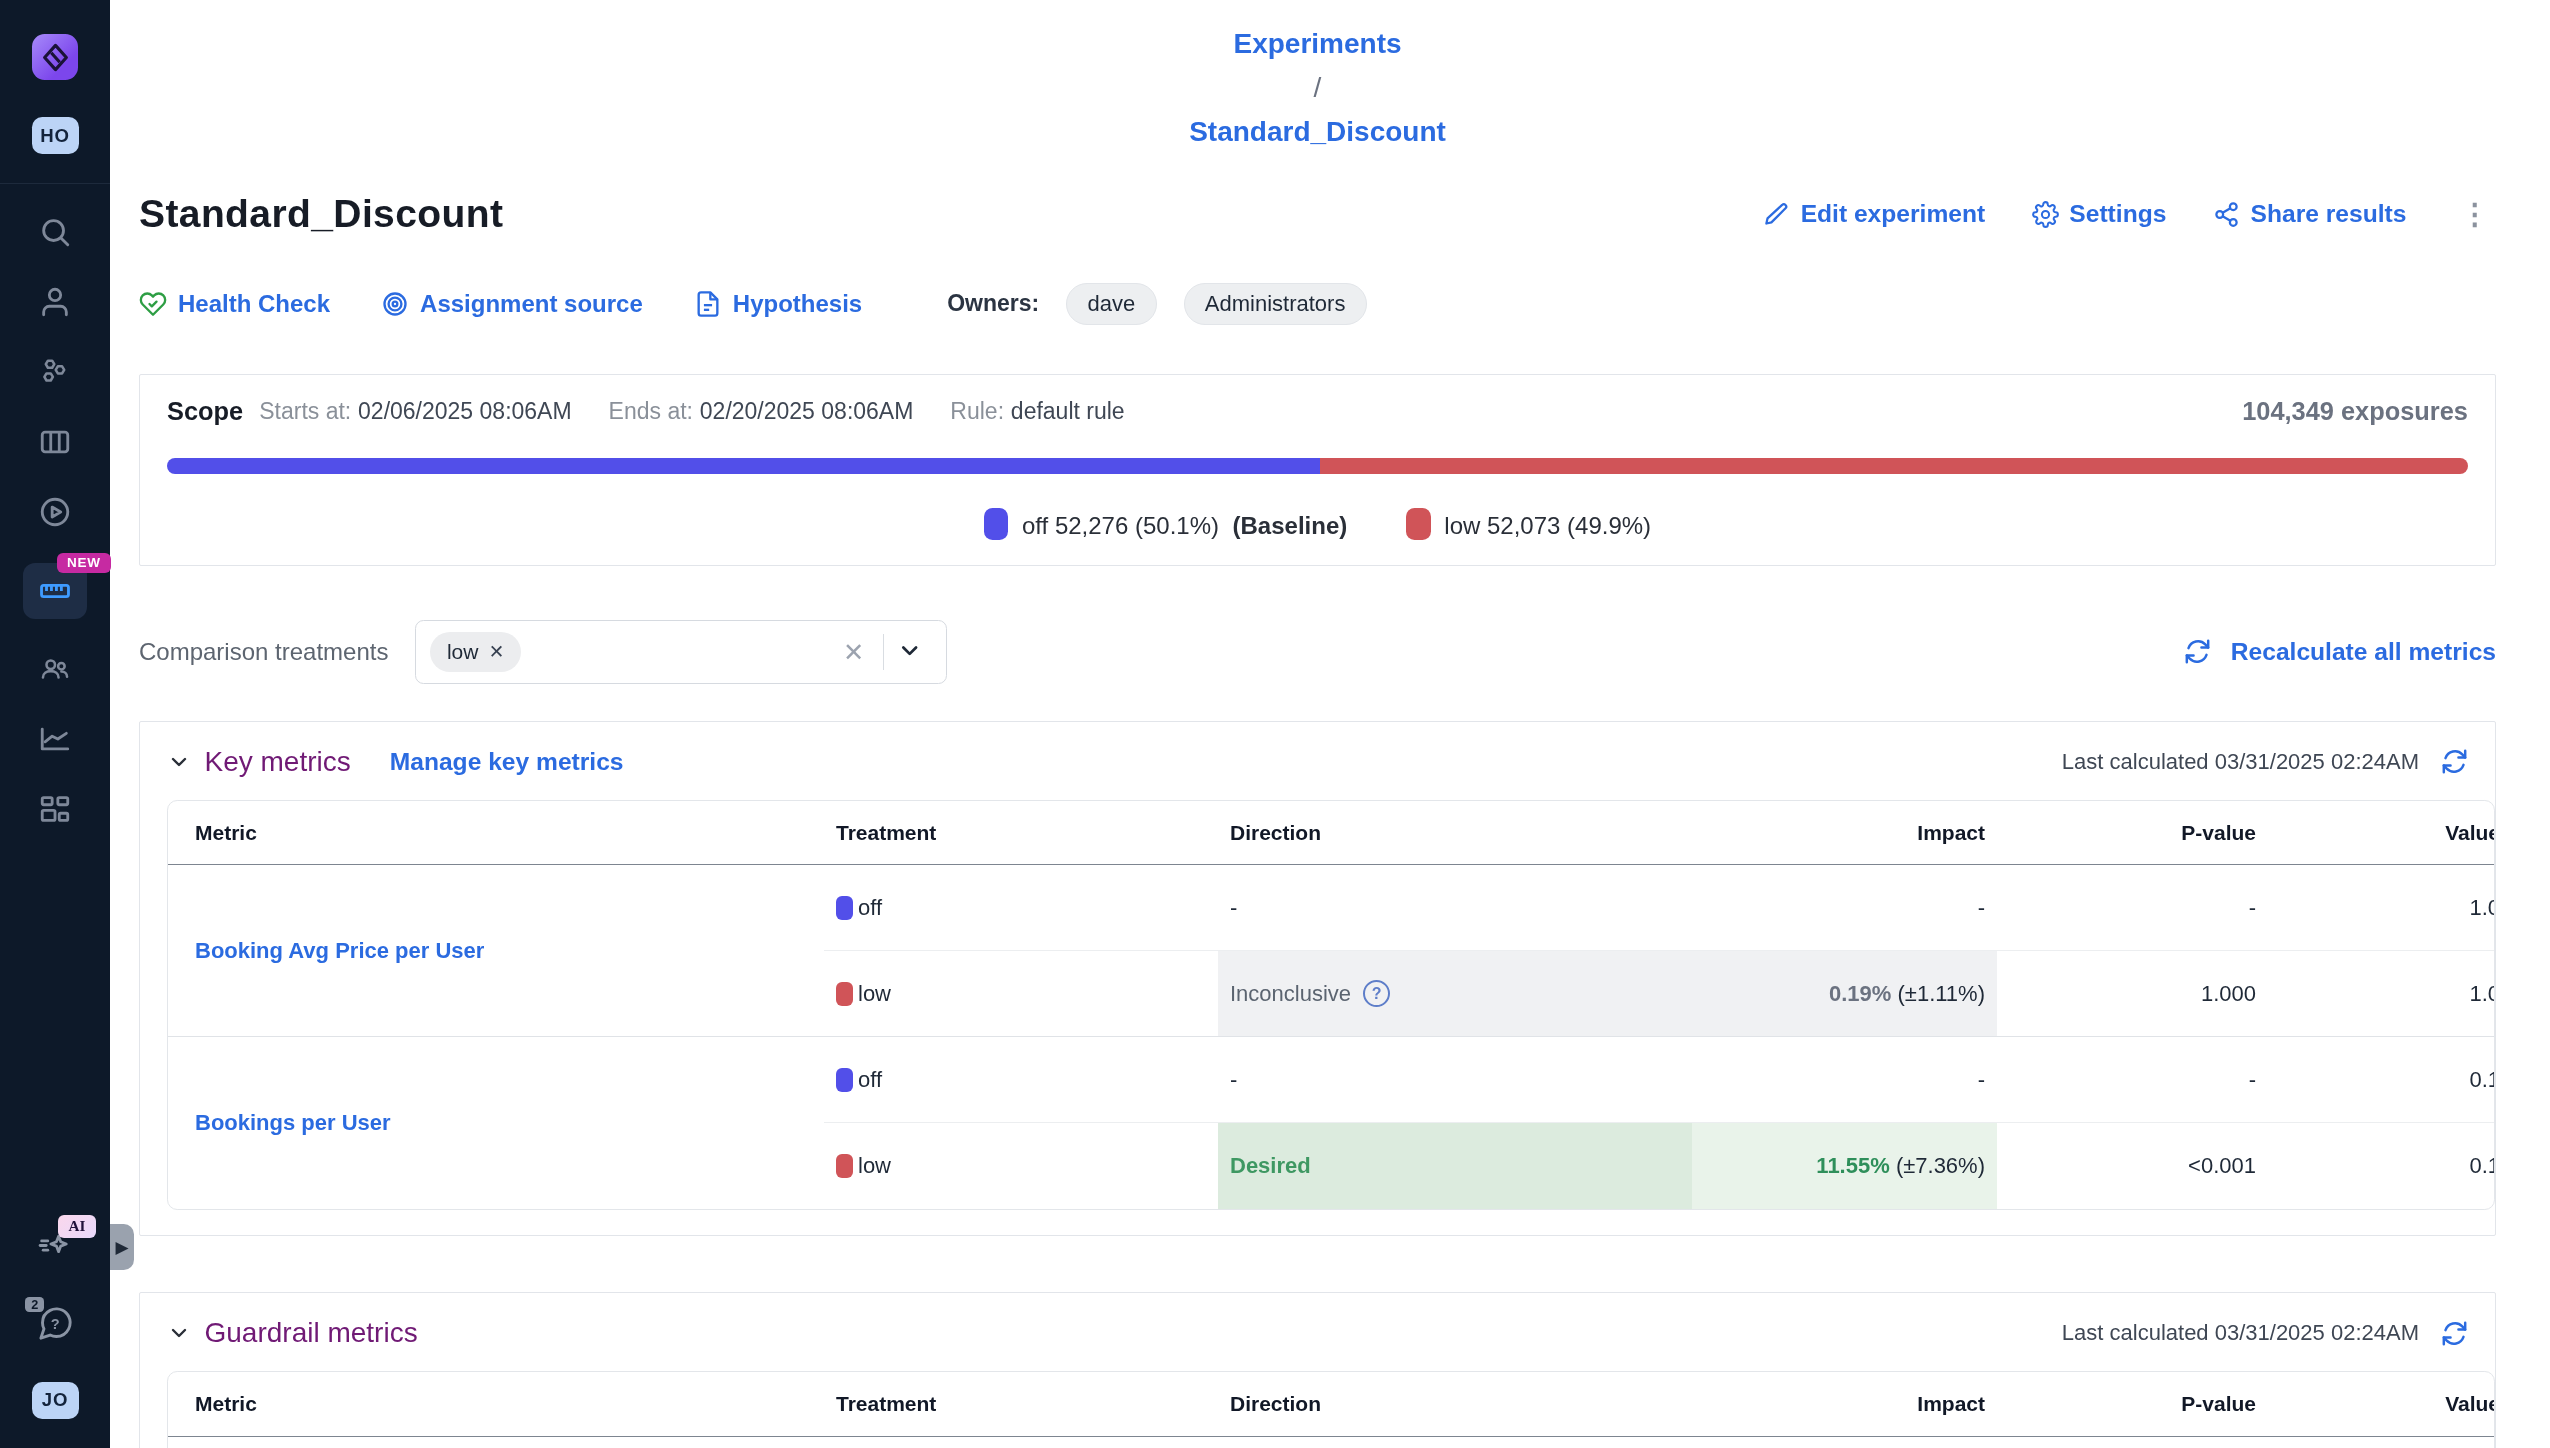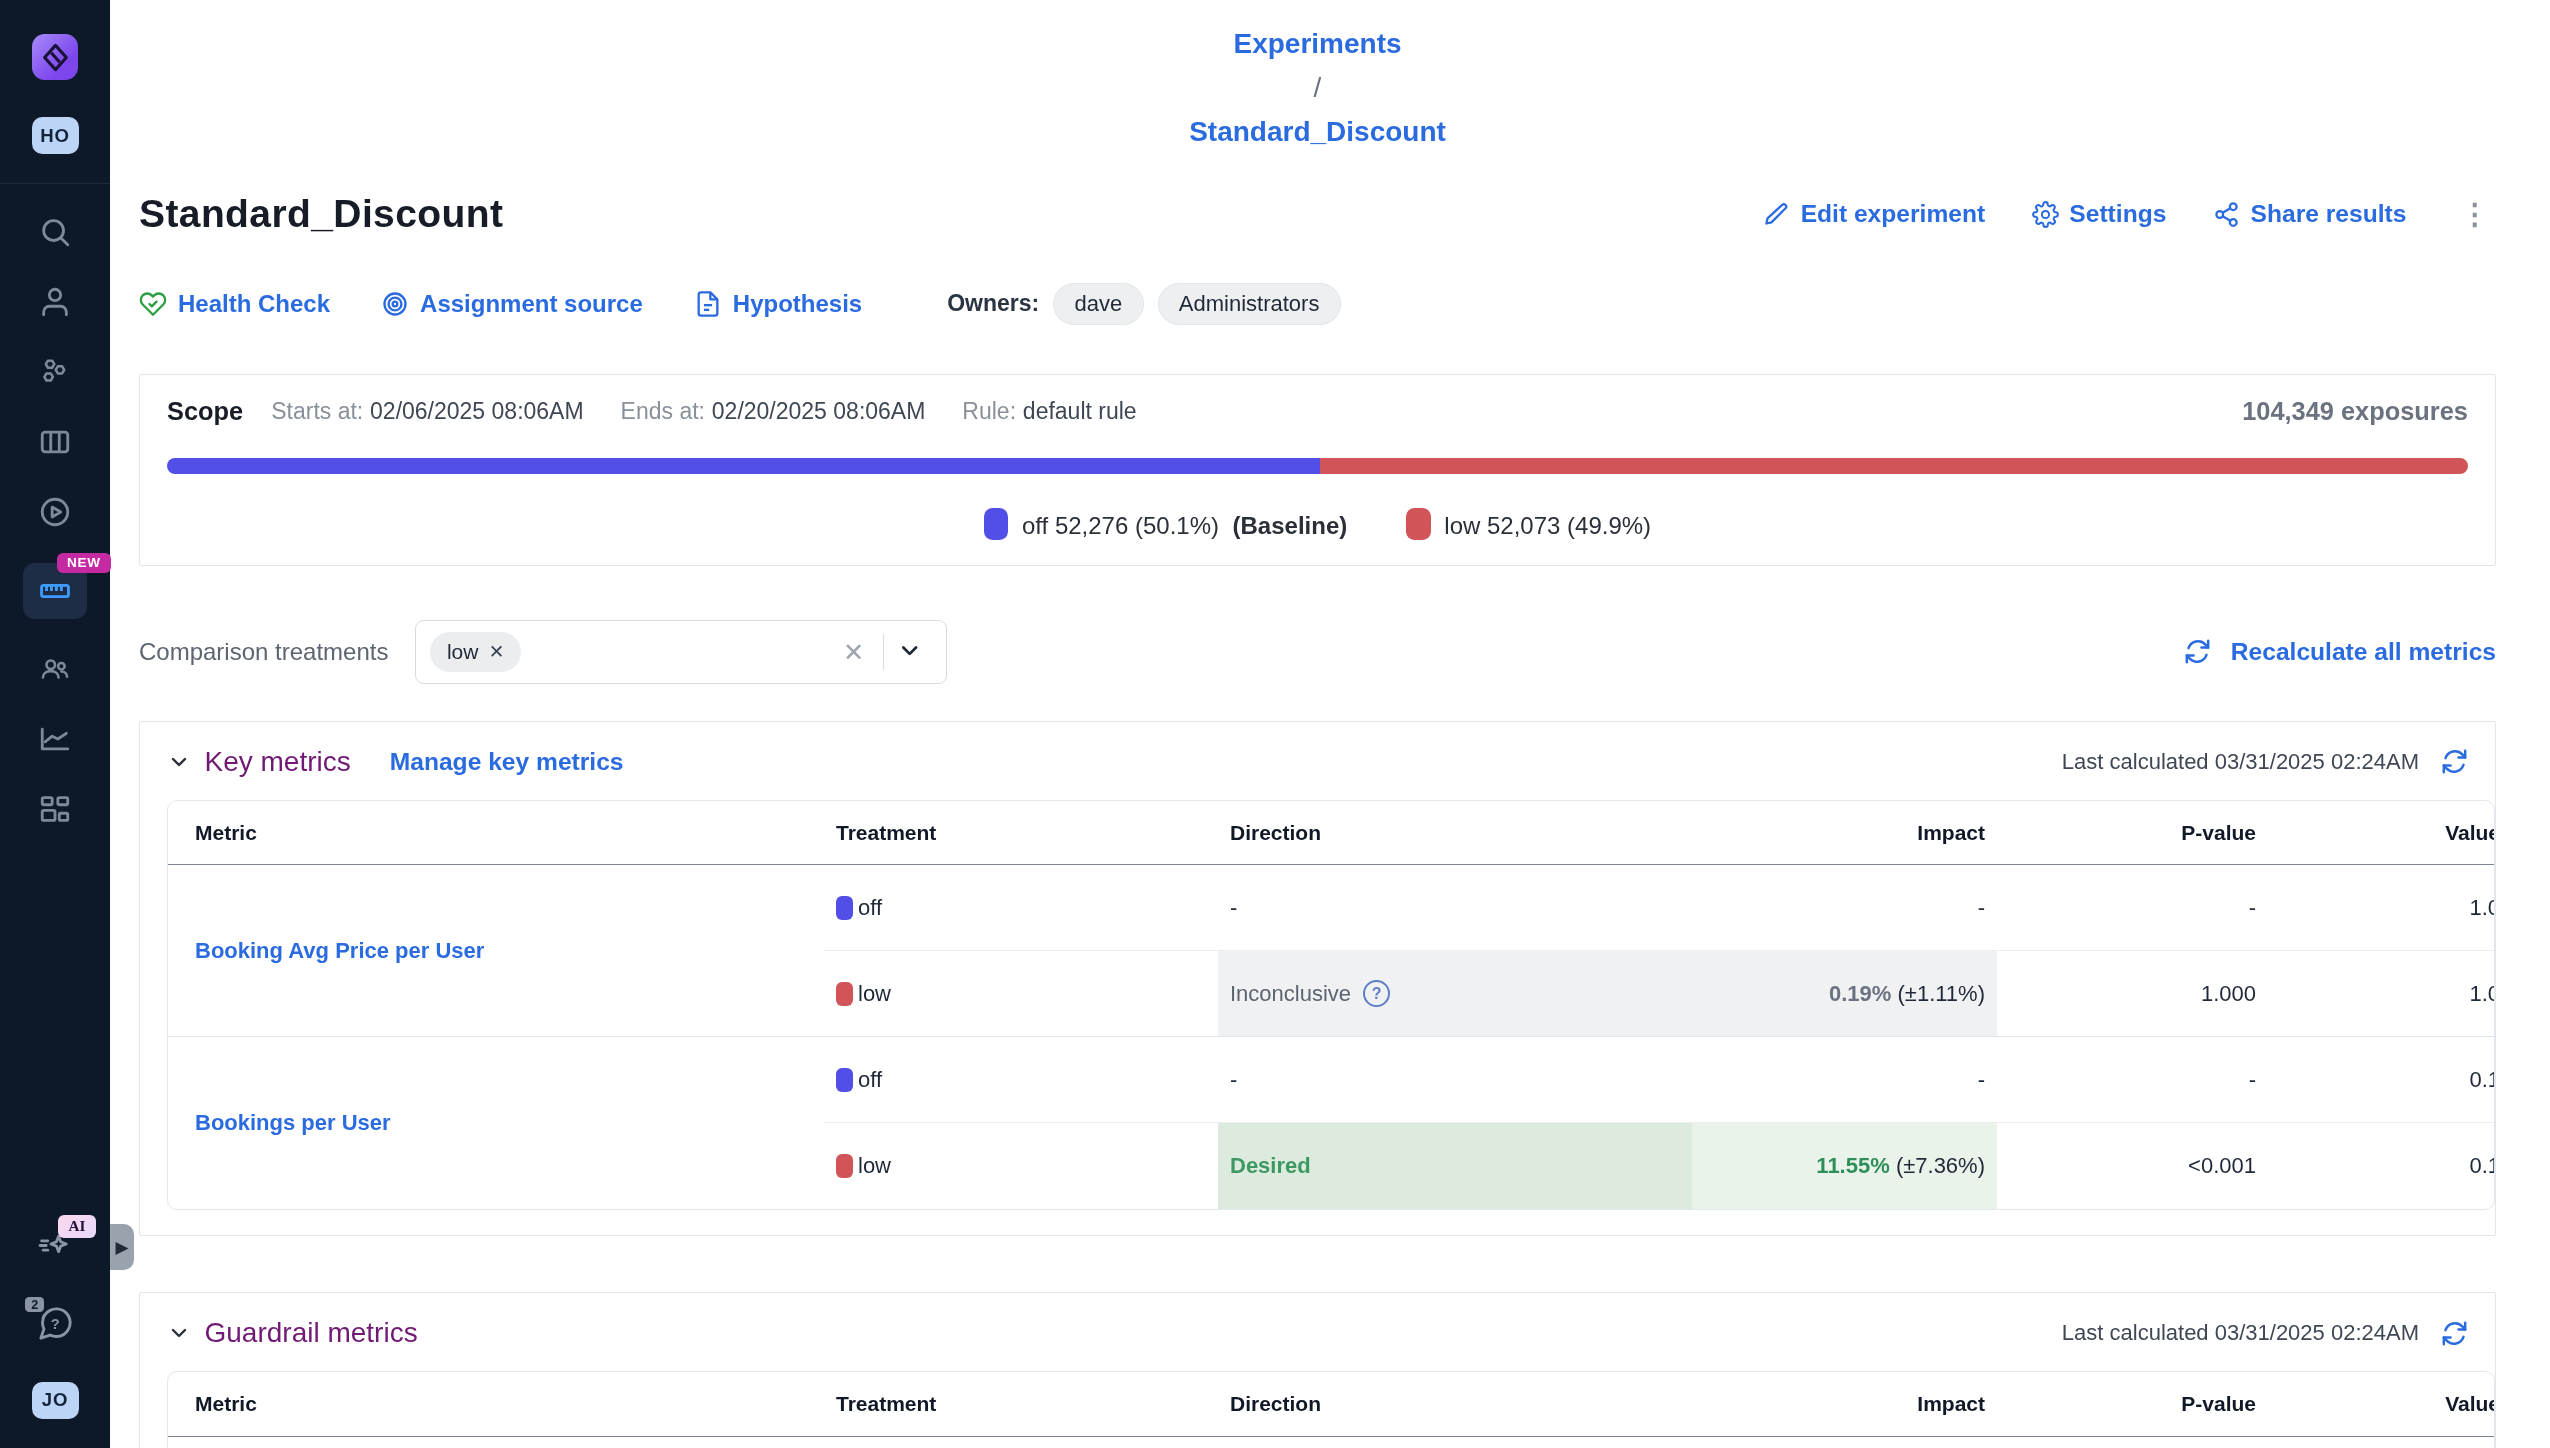--- a/index.html
+++ b/index.html
@@ -42,29 +42,29 @@
   .title-row { margin-top:44px; display:flex; align-items:center; justify-content:space-between; }
   .page-title { font-size:39px; font-weight:bold; color:#171C26; letter-spacing:0.4px; }
   .title-actions { display:flex; align-items:center; gap:47px; }
   .action-btn { display:flex; align-items:center; gap:10.2px; font-size:24.6px; font-weight:600; color:#2B6BE0; cursor:pointer; }
   .action-btn svg { width:27px; height:27px; }
   .kebab { color:#8B929E; font-size:29px; font-weight:bold; cursor:pointer; padding:0 6.8px; }
 
   .meta-row { margin-top:47px; display:flex; align-items:center; gap:51px; font-size:24px; }
   .meta-link { display:flex; align-items:center; gap:11px; font-weight:600; }
   .meta-link svg { width:28px; height:28px; }
-  .owners { display:flex; align-items:center; gap:14px; margin-left:34px; }
+  .owners { display:flex; align-items:center; gap:27px; margin-left:34px; }
   .owners-label { font-weight:bold; color:#2B3442; font-size:23px; }
   .owner-pill { background:#EDEFF1; border:0.8px solid #E2E5E9; border-radius:846px; padding:6.8px 20.3px; font-size:22px; color:#1F2937; }
 
   .card { border:0.8px solid #E2E5EA; border-radius:2px; background:#fff; }
   .scope-card { margin-top:49px; padding:22px 27px 25.4px 27px; }
   .scope-head { display:flex; align-items:center; }
   .scope-title { font-size:25.4px; font-weight:bold; color:#171C26; }
-  .scope-details { display:flex; gap:37px; margin-left:28px; font-size:23px; }
+  .scope-details { display:flex; gap:37px; margin-left:16px; font-size:23px; }
   .sd-label { color:#8A9099; }
   .sd-value { color:#3F4754; margin-left:6.8px; }
   .exposures { margin-left:auto; font-size:25.4px; font-weight:600; color:#6B7280; }
   .scope-bar { margin-top:32px; height:16px; border-radius:8.5px; overflow:hidden; display:flex; }
   .scope-bar .seg-off { background:#524FE9; }
   .scope-bar .seg-low { background:#D05458; }
   .legend { margin-top:34px; display:flex; justify-content:center; gap:59px; align-items:center; }
   .legend-item { display:flex; align-items:flex-end; gap:13.5px; font-size:24px; color:#2A2F38; }
   .legend-sw { width:24.6px; height:32px; border-radius:8.5px; }
   .legend .baseline { font-weight:bold; }

